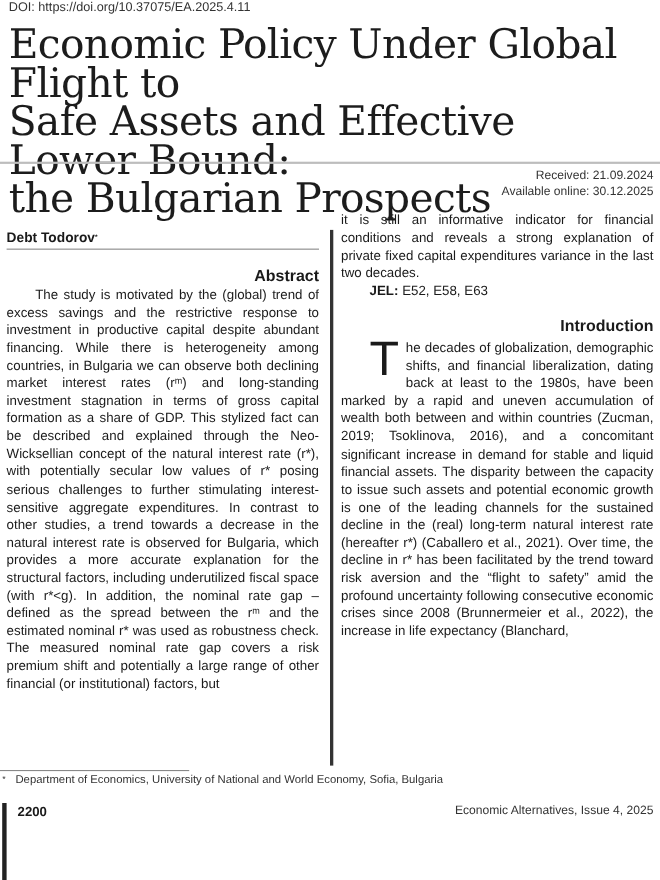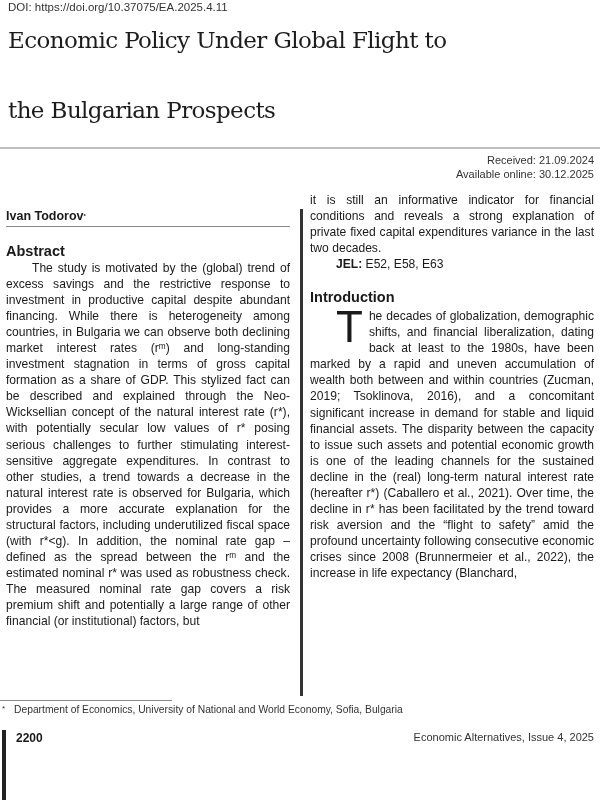--- a/index.html
+++ b/index.html
@@ -7,35 +7,35 @@
     width: 600px; height: 800px; position: relative; overflow: hidden;
     font-family: "Liberation Sans", "DejaVu Sans", sans-serif; color: #1a1a1a;
   }
   .header { position: absolute; top: 0; left: 8px; right: 6px; height: 16px;
     font-size: 11.5px; color: #333; }
   .header .doi { position: absolute; left: 0; top: 1px; }
   .header .journal-ref { position: absolute; right: 0; top: 1px; }
 
   .title { position: absolute; top: 23px; left: 8px; right: 10px; margin: 0;
     font-family: "DejaVu Serif", "Liberation Serif", serif; font-weight: normal;
-    font-size: 23px; line-height: 35px; color: #1c1c1c; letter-spacing: -0.6px; }
+    font-size: 37px; line-height: 35px; color: #1c1c1c; letter-spacing: -0.6px; }
 
   .title-rule { position: absolute; top: 147px; left: 0; right: 0; height: 2px; background: #bdbdbd; }
 
   .dates { position: absolute; top: 154px; right: 6px; text-align: right;
     font-size: 11px; line-height: 13.5px; color: #333; }
 
   .col-left { position: absolute; top: 208px; left: 6px; width: 284px; }
   .col-right { position: absolute; top: 192px; left: 310px; width: 284px; }
 
   .author { font-weight: bold; font-size: 12.5px; margin: 0; line-height: 16px; }
   .author sup { font-size: 6px; vertical-align: top; }
   .author-rule { height: 1px; background: #888; width: 284px; margin-top: 2px; }
 
-  h2 { font-size: 14.5px; font-weight: bold; margin: 0; line-height: 18px; }
+  h2 { font-size: 14.5px; font-weight: bold; margin: 0; line-height: 18px; text-align: right; }
   .abstract-heading { margin-top: 15px; }
 
   p.body { margin: 0; font-size: 12.1px; line-height: 16.05px; text-align: justify; text-indent: 26px; }
   p.cont { text-indent: 0; }
   p.kw { margin: 0; font-size: 12.1px; line-height: 16.05px; text-align: justify; text-indent: 26px; }
   p.kw b { font-weight: bold; }
 
   .intro-heading { margin-top: 16px; margin-bottom: 2px; }
 
   .drop-cap { float: left; font-size: 44px; line-height: 34px; font-weight: normal;
@@ -53,33 +53,33 @@
 </style>
 </head>
 <body>
 
 <div class="header">
   <span class="doi">DOI: https://doi.org/10.37075/EA.2025.4.11</span>
 </div>
 
 <h1 class="title">
   <span>Economic Policy Under Global Flight to</span><br>
-  <br>
+  <span>Safe Assets and Effective Lower Bound:</span><br>
   <span>the Bulgarian Prospects</span>
 </h1>
 
 <div class="title-rule"></div>
 
 <div class="dates">
   <div>Received: 21.09.2024</div>
   <div>Available online: 30.12.2025</div>
 </div>
 
 <div class="col-left">
-  <p class="author"><span>Ivan Todorov</span><sup>*</sup></p>
+  <p class="author"><span>Debt Todorov</span><sup>*</sup></p>
   <div class="author-rule"></div>
 
   <h2 class="abstract-heading">Abstract</h2>
   <p class="body">The study is motivated by the (global) trend of excess savings and the restrictive response to investment in productive capital despite abundant financing. While there is heterogeneity among countries, in Bulgaria we can observe both declining market interest rates (rᵐ) and long-standing investment stagnation in terms of gross capital formation as a share of GDP. This stylized fact can be described and explained through the Neo-Wicksellian concept of the natural interest rate (r*), with potentially secular low values of r* posing serious challenges to further stimulating interest-sensitive aggregate expenditures. In contrast to other studies, a trend towards a decrease in the natural interest rate is observed for Bulgaria, which provides a more accurate explanation for the structural factors, including underutilized fiscal space (with r*&lt;g). In addition, the nominal rate gap – defined as the spread between the rᵐ and the estimated nominal r* was used as robustness check. The measured nominal rate gap covers a risk premium shift and potentially a large range of other financial (or institutional) factors, but</p>
 </div>
 
 <div class="col-divider"></div>
 
 <div class="col-right">
   <p class="body cont">it is still an informative indicator for financial conditions and reveals a strong explanation of private fixed capital expenditures variance in the last two decades.</p>

